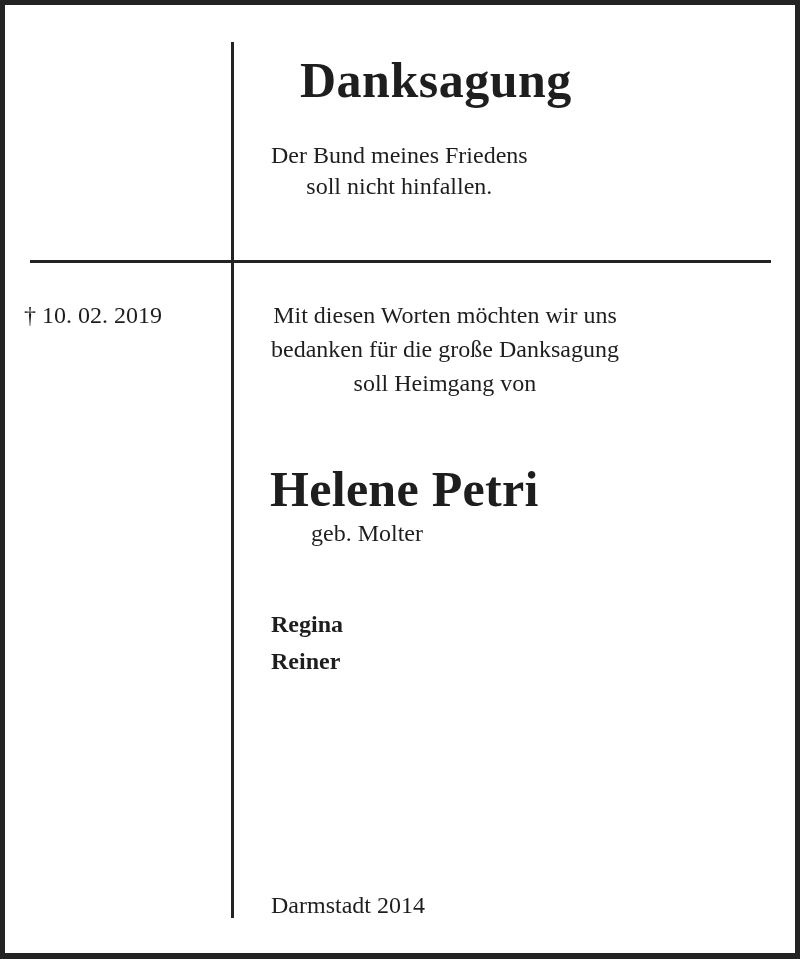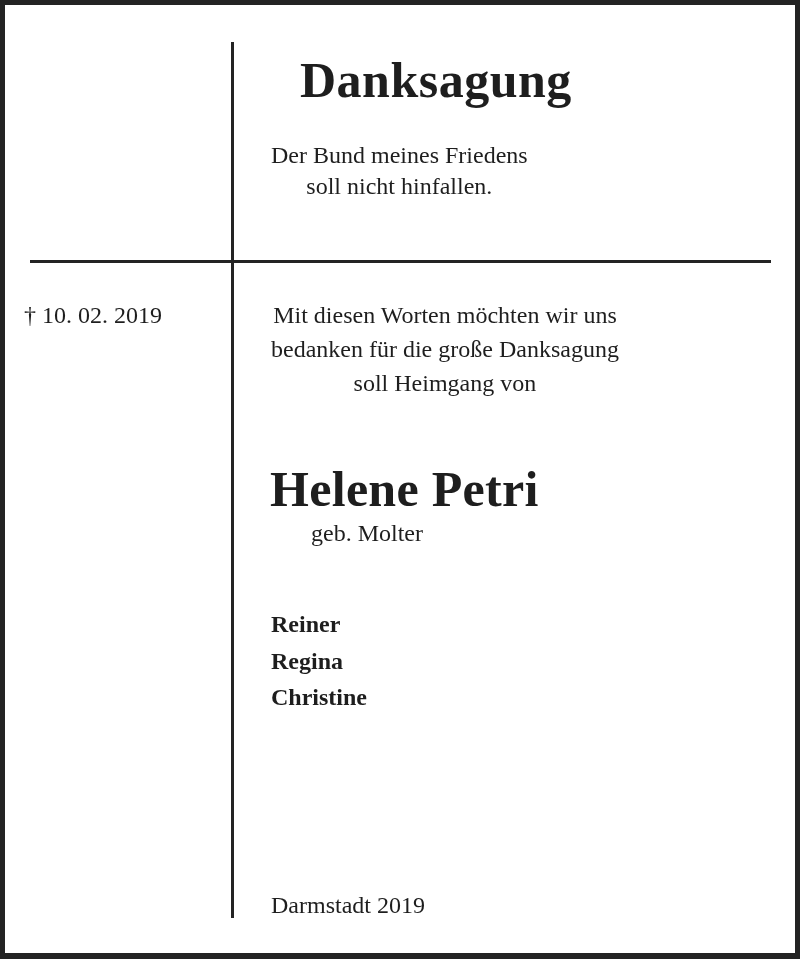--- a/index.html
+++ b/index.html
@@ -38,18 +38,17 @@
 <div class="body-text">
   <span class="line">Mit diesen Worten möchten wir uns</span>
   <span class="line">bedanken für die große Danksagung</span>
   <span class="line">soll Heimgang von</span>
 </div>
 
 <div class="name">Helene Petri</div>
 <div class="maiden">geb. Molter</div>
 
 <ul class="family">
+  <li>Regina</li>
   <li>Reiner</li>
-  <li>Regina</li>
-  <li>Christine</li>
 </ul>
 
-<div class="place">Darmstadt 2019</div>
+<div class="place">Darmstadt 2014</div>
 
 </body></html>

